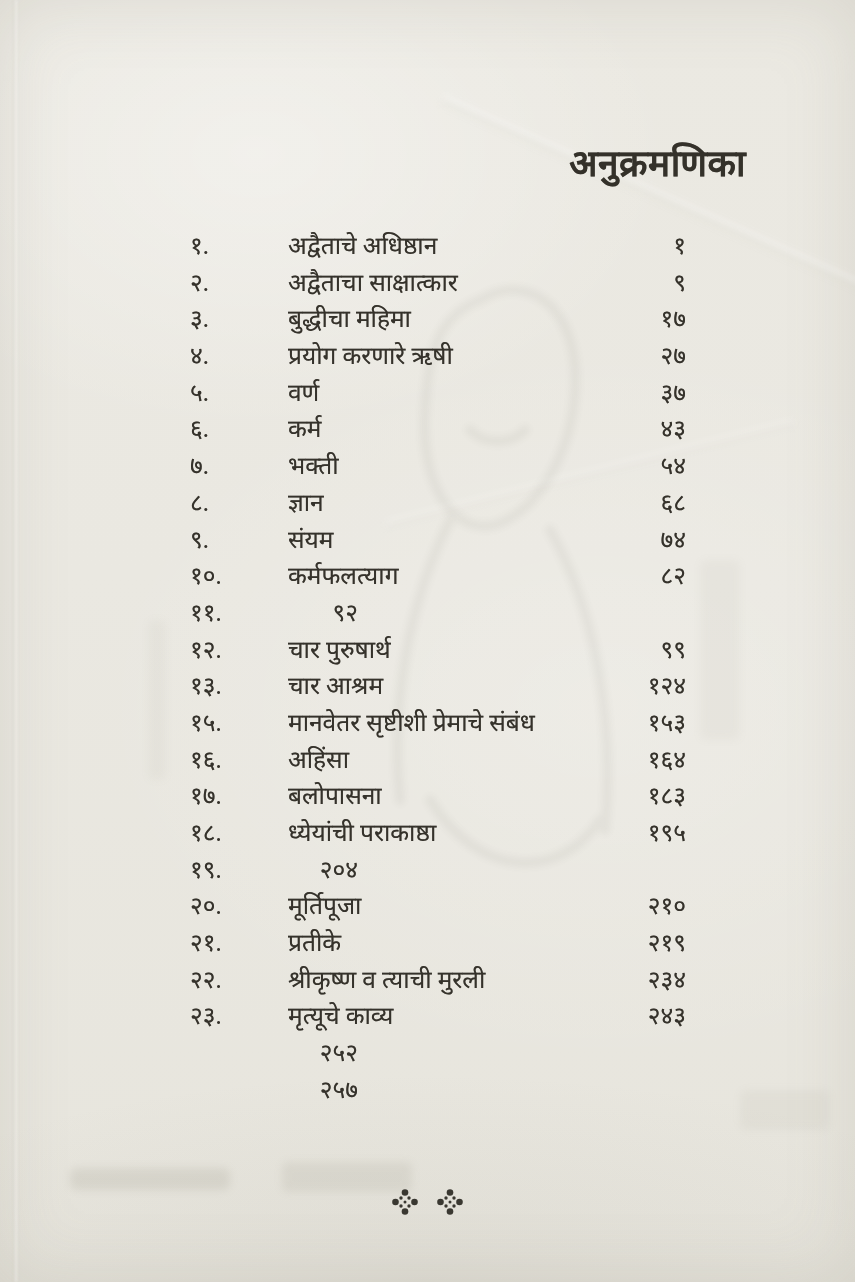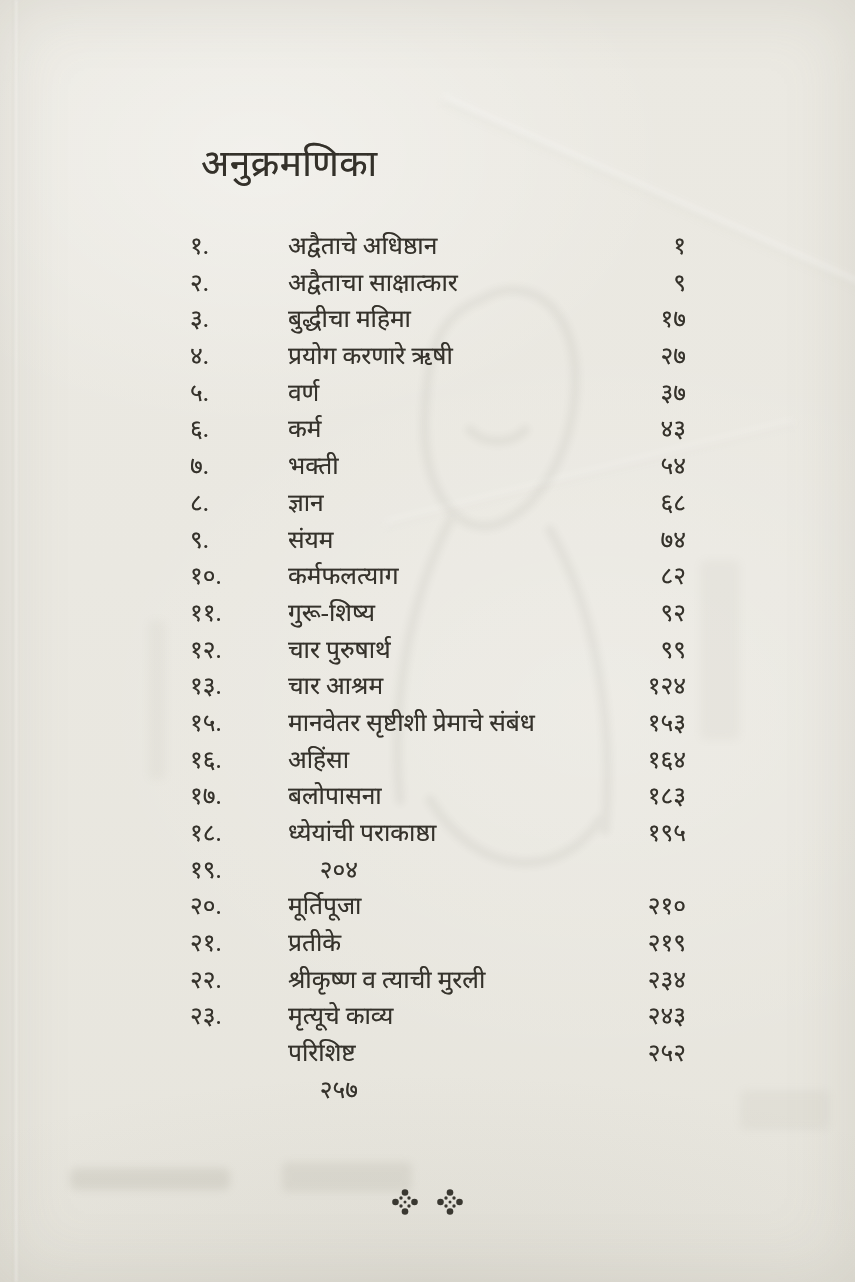--- a/index.html
+++ b/index.html
@@ -43,24 +43,24 @@
     background: #8e8a7a; filter: blur(4px); border-radius: 6px;
   }
   .smudge1 { left: 70px;  top: 1168px; width: 160px; height: 22px; opacity: 0.16; }
   .smudge2 { left: 282px; top: 1162px; width: 130px; height: 30px; opacity: 0.13; }
   .smudge3 { left: 700px; top: 560px;  width: 40px;  height: 180px; opacity: 0.06; }
   .smudge4 { left: 148px; top: 620px;  width: 18px;  height: 160px; opacity: 0.06; }
   .smudge5 { left: 740px; top: 1090px; width: 90px;  height: 40px;  opacity: 0.07; }
 
   .title {
     position: absolute;
-    left: 201px; width: 560px; top: 136px;
-    text-align: left;
+    left: 186px; width: 560px; top: 136px;
+    text-align: right;
     font-size: 37px;
-    font-weight: 400;
+    font-weight: 700;
     color: #34312a;
     letter-spacing: 0.5px;
     text-shadow: 0 0 0.6px rgba(52,49,42,0.55);
   }
   .toc {
     position: absolute;
     left: 190px; top: 228px;
     width: 496px; 
   }
   .row {
@@ -165,21 +165,20 @@
     </div>
 
     <div class="row">
       <span class="num">१०.</span>
       <span class="ttl">कर्मफलत्याग</span>
       <span class="pg">८२</span>
     </div>
 
     <div class="row">
       <span class="num">११.</span>
-      <span class="ttl">गुरू-शिष्य</span>
       <span class="pg">९२</span>
     </div>
 
     <div class="row">
       <span class="num">१२.</span>
       <span class="ttl">चार पुरुषार्थ</span>
       <span class="pg">९९</span>
     </div>
 
     <div class="row">
@@ -237,21 +236,20 @@
     </div>
 
     <div class="row">
       <span class="num">२३.</span>
       <span class="ttl">मृत्यूचे काव्य</span>
       <span class="pg">२४३</span>
     </div>
 
     <div class="row">
       <span class="num"></span>
-      <span class="ttl">परिशिष्ट</span>
       <span class="pg">२५२</span>
     </div>
 
     <div class="row">
       <span class="num"></span>
       <span class="pg">२५७</span>
     </div>
   </div>
 
   <div class="ornaments">

